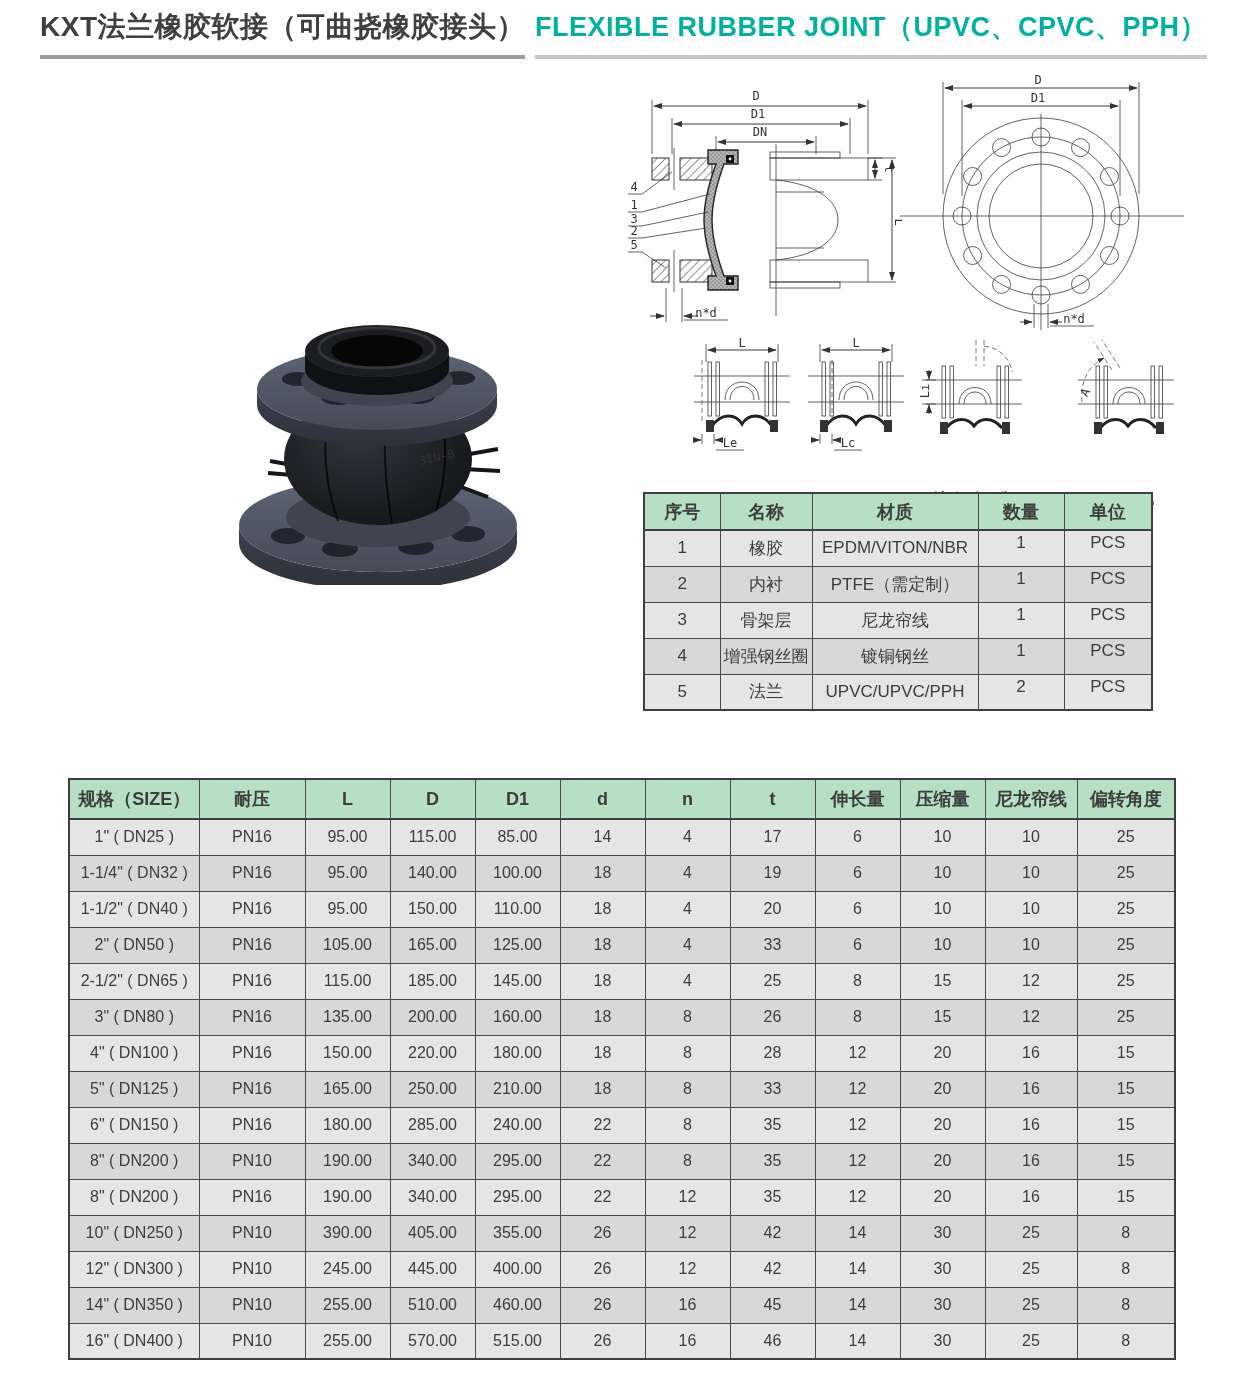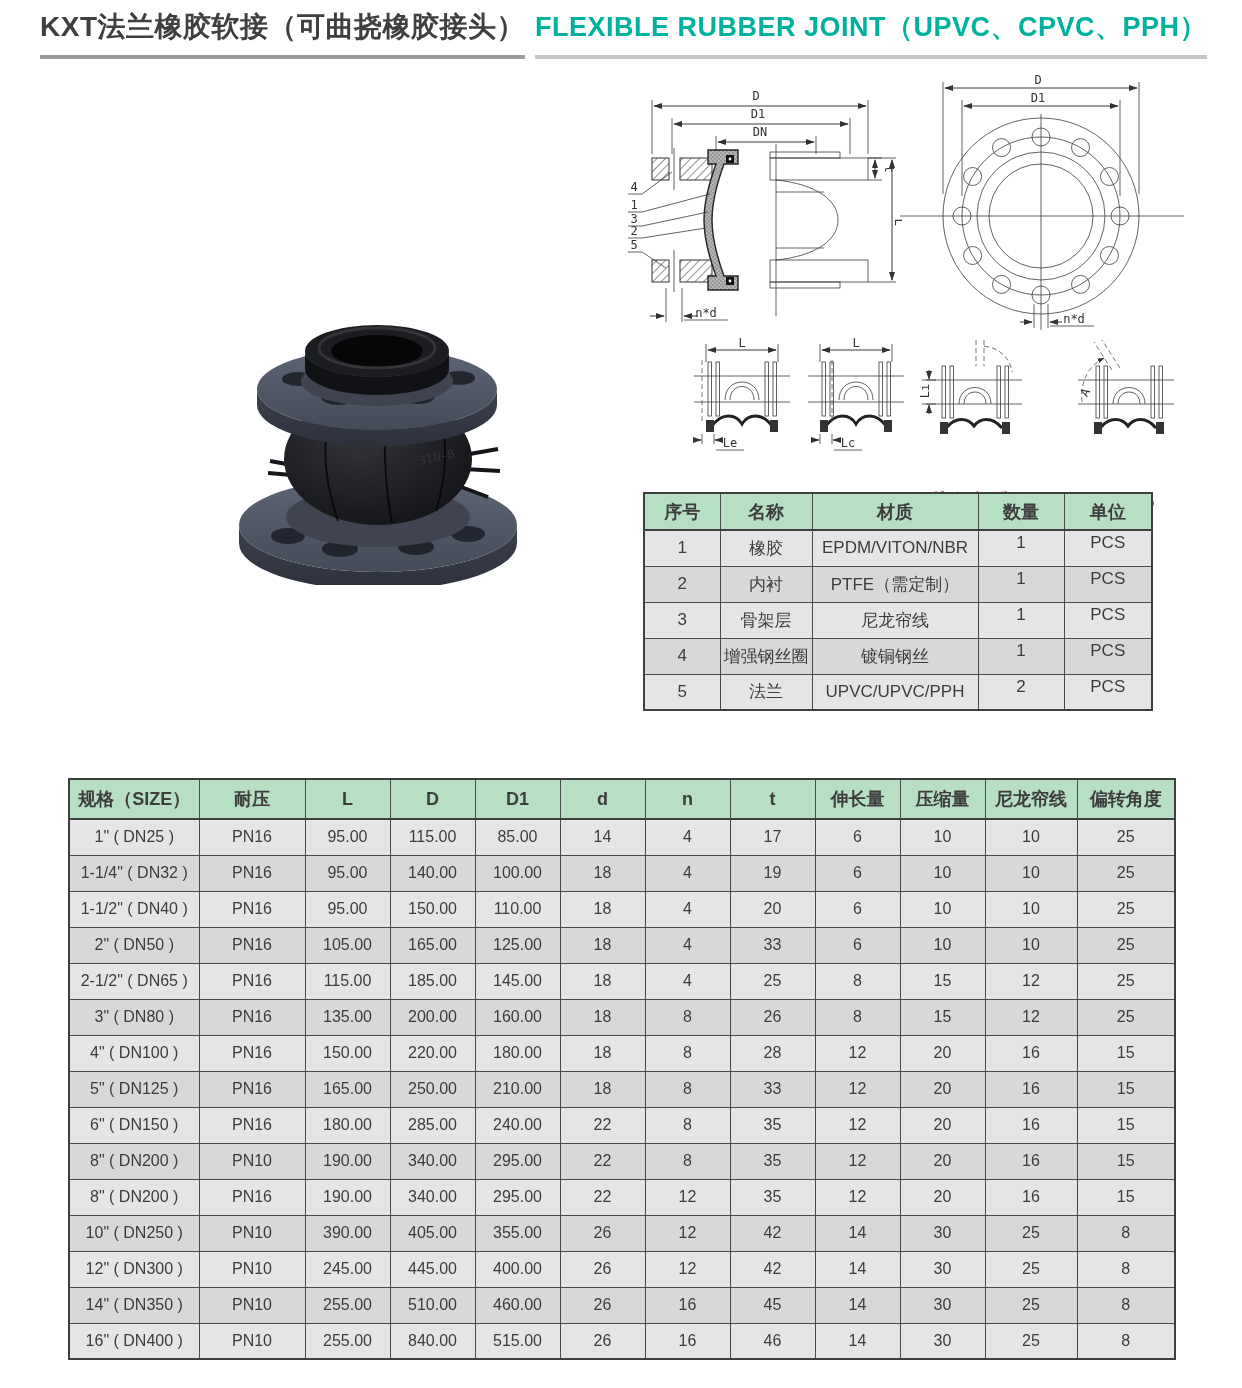--- a/index.html
+++ b/index.html
@@ -624,21 +624,21 @@
             <td>45</td>
             <td>14</td>
             <td>30</td>
             <td>25</td>
             <td>8</td>
           </tr>
           <tr>
             <td>16" ( DN400 )</td>
             <td>PN10</td>
             <td>255.00</td>
-            <td>840.00</td>
+            <td>570.00</td>
             <td>515.00</td>
             <td>26</td>
             <td>16</td>
             <td>46</td>
             <td>14</td>
             <td>30</td>
             <td>25</td>
             <td>8</td>
           </tr>
         </tbody>

